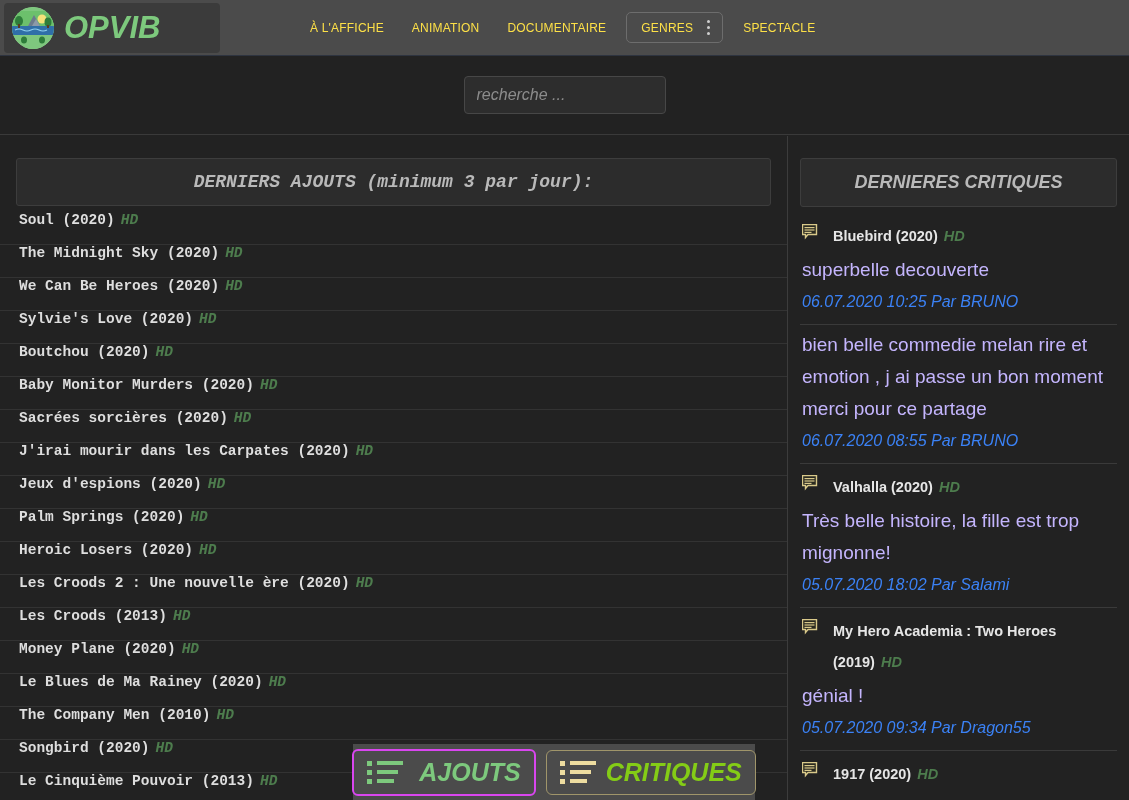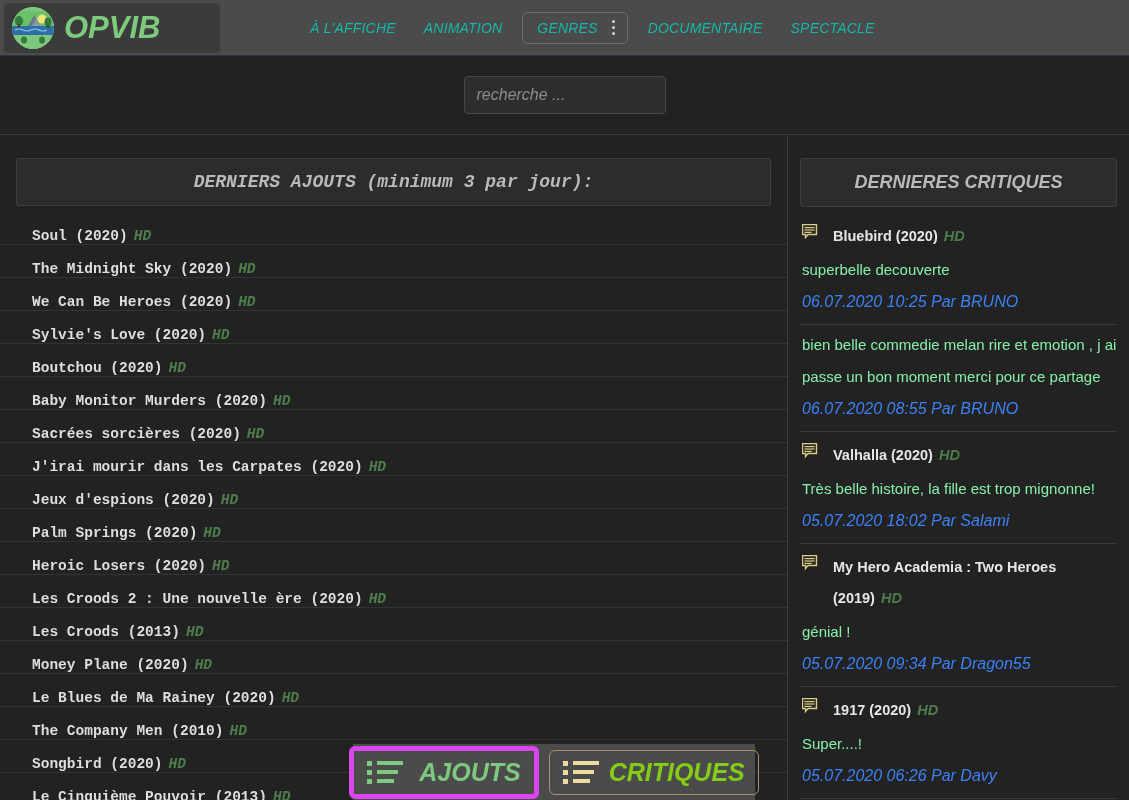--- a/index.html
+++ b/index.html
@@ -35,27 +35,26 @@
   }
   #logo-text {
     font-size: 31px; font-weight: bold; font-style: italic;
     color: #7dc97d; margin-left: 10px; letter-spacing: 0px;
   }
   #nav {
     display: flex; align-items: center;
     margin-left: 76px; gap: 0px;
   }
   .nav-item {
-    color: #14b8a6;
-    font-size: 14px;
+    color: #fde047;
+    font-size: 12px;
     padding: 8px 14px;
     letter-spacing: 0.2px;
     white-space: nowrap;
     cursor: pointer;
-    font-style: italic;
   }
   .nav-item.boxed {
     border: 1px solid #6d6d6d;
     border-radius: 5px;
     padding: 7px 12px 7px 14px;
     display: flex; align-items: center; gap: 14px;
     margin: 0 6px;
   }
   .kebab { display: flex; flex-direction: column; gap: 3px; align-items: center; }
   .kebab span { width: 3px; height: 3px; border-radius: 50%; background: #cfcfcf; display: block; }
@@ -94,61 +93,61 @@
     text-align: center;
     padding: 13px 0;
   }
   #panel-header-ajouts { margin: 22px 16px 0 16px; }
   #panel-header-critiques { margin: 22px 12px 0 12px; }
 
   
   #ajouts-list { margin-top: 6px; }
   .ajout-row {
     height: 33px;
-    display: flex; align-items: flex-end;
+    display: flex; align-items: flex-start;
     border-bottom: 1px solid #333333;
-    padding-left: 32px;
+    padding-left: 19px;
     cursor: pointer;
   }
   .ajout-title { color: #dedede; font-size: 14.5px; font-weight: bold; }
   .hd { color: #4d7c4d; font-size: 14.5px; font-style: italic; font-weight: bold; margin-left: 6px; }
 
   
   #critiques-list { margin-top: 6px; padding: 0 12px; }
   .critique { border-bottom: 1px solid #3a3a3a; padding: 4px 0 7px 0; }
   .critique:last-child { border-bottom: 1px solid #3a3a3a; }
   .crit-title-line {
     display: flex; align-items: flex-start; gap: 14px;
     padding: 4px 0 2px 2px;
     cursor: pointer;
   }
   .bubble-icon { flex: 0 0 auto; margin-top: 3px; }
   .crit-title { color: #e6e6e6; font-size: 14.5px; font-weight: bold; line-height: 31px; }
   .crit-title .hd { font-weight: bold; }
-  .crit-body { color: #86efac; font-size: 15px; line-height: 32px; padding-left: 2px; }
+  .crit-body { color: #c4b5fd; font-size: 19px; line-height: 32px; padding-left: 2px; }
   .crit-meta { color: #3b82f6; font-size: 16px; font-style: italic; padding: 3px 0 2px 2px; line-height: 26px; }
 
   
   #bottom-bar {
     position: absolute; left: 353px; bottom: 0;
     width: 402px; height: 56px;
     background: #4b4b4b;
     display: flex; align-items: center; justify-content: center;
     gap: 10px;
     z-index: 20;
   }
   .fbtn {
     display: flex; align-items: center; gap: 10px;
     border-radius: 6px;
     padding: 7px 13px;
     font-size: 25px; font-weight: bold; font-style: italic;
     cursor: pointer;
     background: transparent;
   }
-  #btn-ajouts { border: 5px solid #d946ef; color: #7dc97d; gap: 16px; }
+  #btn-ajouts { border: 2px solid #d946ef; color: #7dc97d; gap: 16px; }
   #btn-critiques { border: 1px solid #a0956a; color: #84cc16; }
   .listicon { display: flex; flex-direction: column; gap: 4px; }
   .listicon .li-row { display: flex; align-items: center; gap: 5px; }
   .listicon .li-dot { width: 5px; height: 5px; }
   .listicon .li-bar { height: 4px; }
   #btn-ajouts .li-dot, #btn-ajouts .li-bar { background: #7dc97d; }
   #btn-critiques .li-dot, #btn-critiques .li-bar { background: #eddca0; }
   .li-row:nth-child(1) .li-bar { width: 26px; }
   .li-row:nth-child(2) .li-bar { width: 21px; }
   .li-row:nth-child(3) .li-bar { width: 17px; }
@@ -173,29 +172,29 @@
         <rect x="35" y="18" width="2" height="3" fill="#5a3b22"></rect>
         <ellipse cx="12" cy="33" rx="3" ry="3.5" fill="#2e7d3a"></ellipse>
         <ellipse cx="30" cy="33" rx="3" ry="3.5" fill="#2e7d3a"></ellipse>
       </svg>
     </div>
     <div id="logo-text">OPVIB</div>
   </div>
   <div id="nav">
     <div class="nav-item">À L'AFFICHE</div>
     <div class="nav-item">ANIMATION</div>
+    <div class="nav-item">DOCUMENTAIRE</div>
     <div class="nav-item boxed">
       <span>GENRES</span>
       <span class="kebab">
           <span></span>
           <span></span>
           <span></span>
         </span>
     </div>
-    <div class="nav-item">DOCUMENTAIRE</div>
     <div class="nav-item">SPECTACLE</div>
   </div>
 </div>
 
 <div id="searchbar">
   <input id="search-input" type="text" placeholder="recherche ..." style="">
 </div>
 
 <div id="content">
 

